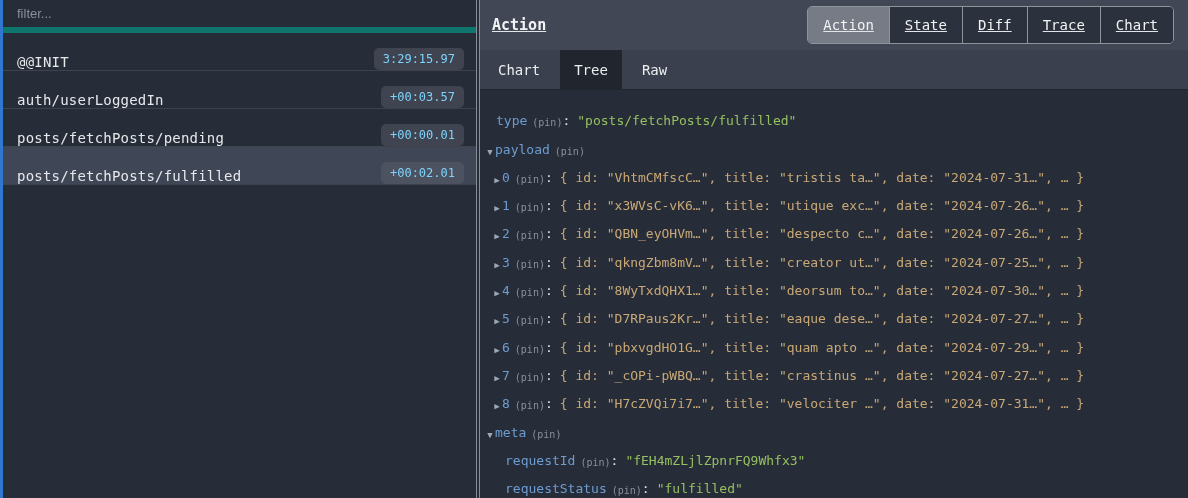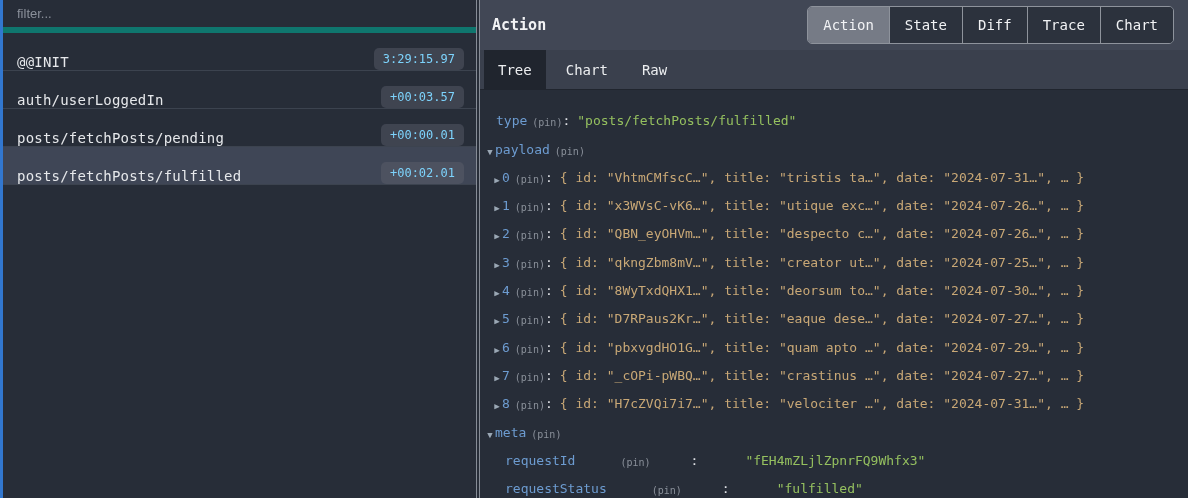--- a/index.html
+++ b/index.html
@@ -30,21 +30,21 @@
   }
   .action-row.selected .time-badge { background:#4d5260; }
 
   
   .divider { width:3px; flex:0 0 3px; background:#272d38; border-right:1px solid #868c96; }
 
   
   .right-panel { flex:1; display:flex; flex-direction:column; min-width:0; }
   .inspector-header {
     height:50px; background:#414755; display:flex; align-items:center;
-    justify-content:space-between; padding:0 14px 0 12px; flex:0 0 50px;
+    justify-content:space-between; padding:0 14px 0 12px; flex:0 0 50px;text-decoration:underline;
   }
   .inspector-title { font-size:15px; font-weight:bold; color:#f2f3f5; }
   .tab-group { display:flex; border:1px solid #8e939c; border-radius:5px; overflow:hidden; }
   .tab-btn {
     height:36px; padding:0 15px; display:flex; align-items:center; justify-content:center;
     background:#2c323d; color:#f2f3f5; font-family:inherit; font-size:14px;
     border:none; border-right:1px solid #8e939c; cursor:pointer;
   }
   .tab-btn:last-child { border-right:none; }
   .tab-btn.active { background:#767b86; }
@@ -53,21 +53,21 @@
   .subtab { display:flex; align-items:center; padding:0 14px; font-size:14px; color:#eceef0; cursor:pointer; }
   .subtab.active { background:#20252e; }
   .subtab + .subtab { margin-left:6px; }
 
   .tree { flex:1; background:#272d38; padding-top:10px; overflow:hidden; }
   .tree-row { height:28.3px; display:flex; align-items:flex-end; font-size:13px; white-space:nowrap; }
   .tree-row .arrow { color:#9aa7b4; font-size:9px; width:10px; display:inline-block; text-align:center; }
   .indent-1 { padding-left:5px; }
   .indent-1.no-arrow { padding-left:16px; }
   .indent-2 { padding-left:12px; }
-  .indent-2.no-arrow { padding-left:25px;gap:40px; }
+  .indent-2.no-arrow { padding-left:25px; }
   .key { color:#6d9cd1; }
   .pin { color:#8a909a; font-size:10px; margin-left:5px; }
   .colon { color:#dfe1e5; margin-right:7px; }
   .val-string { color:#95c05f; }
   .preview { color:#c9a876; }
 </style>
 </head>
 <body>
 
 <div class="app">
@@ -103,22 +103,22 @@
       <div class="inspector-title">Action</div>
       <div class="tab-group" id="tab-group">
           <button class="tab-btn active">Action</button>
           <button class="tab-btn">State</button>
           <button class="tab-btn">Diff</button>
           <button class="tab-btn">Trace</button>
           <button class="tab-btn">Chart</button>
         </div>
     </header>
     <nav class="subtab-bar" id="subtab-bar">
+        <div class="subtab">Chart</div>
         <div class="subtab active">Tree</div>
-        <div class="subtab">Chart</div>
         <div class="subtab">Raw</div>
       </nav>
     <div class="tree" id="tree">
         <div class="tree-row indent-1 no-arrow">
           <span class="key">type</span>
           <span class="pin">(pin)</span>
           <span class="colon">:</span>
           <span class="val-string">"posts/fetchPosts/fulfilled"</span>
         </div>
         <div class="tree-row indent-1">

